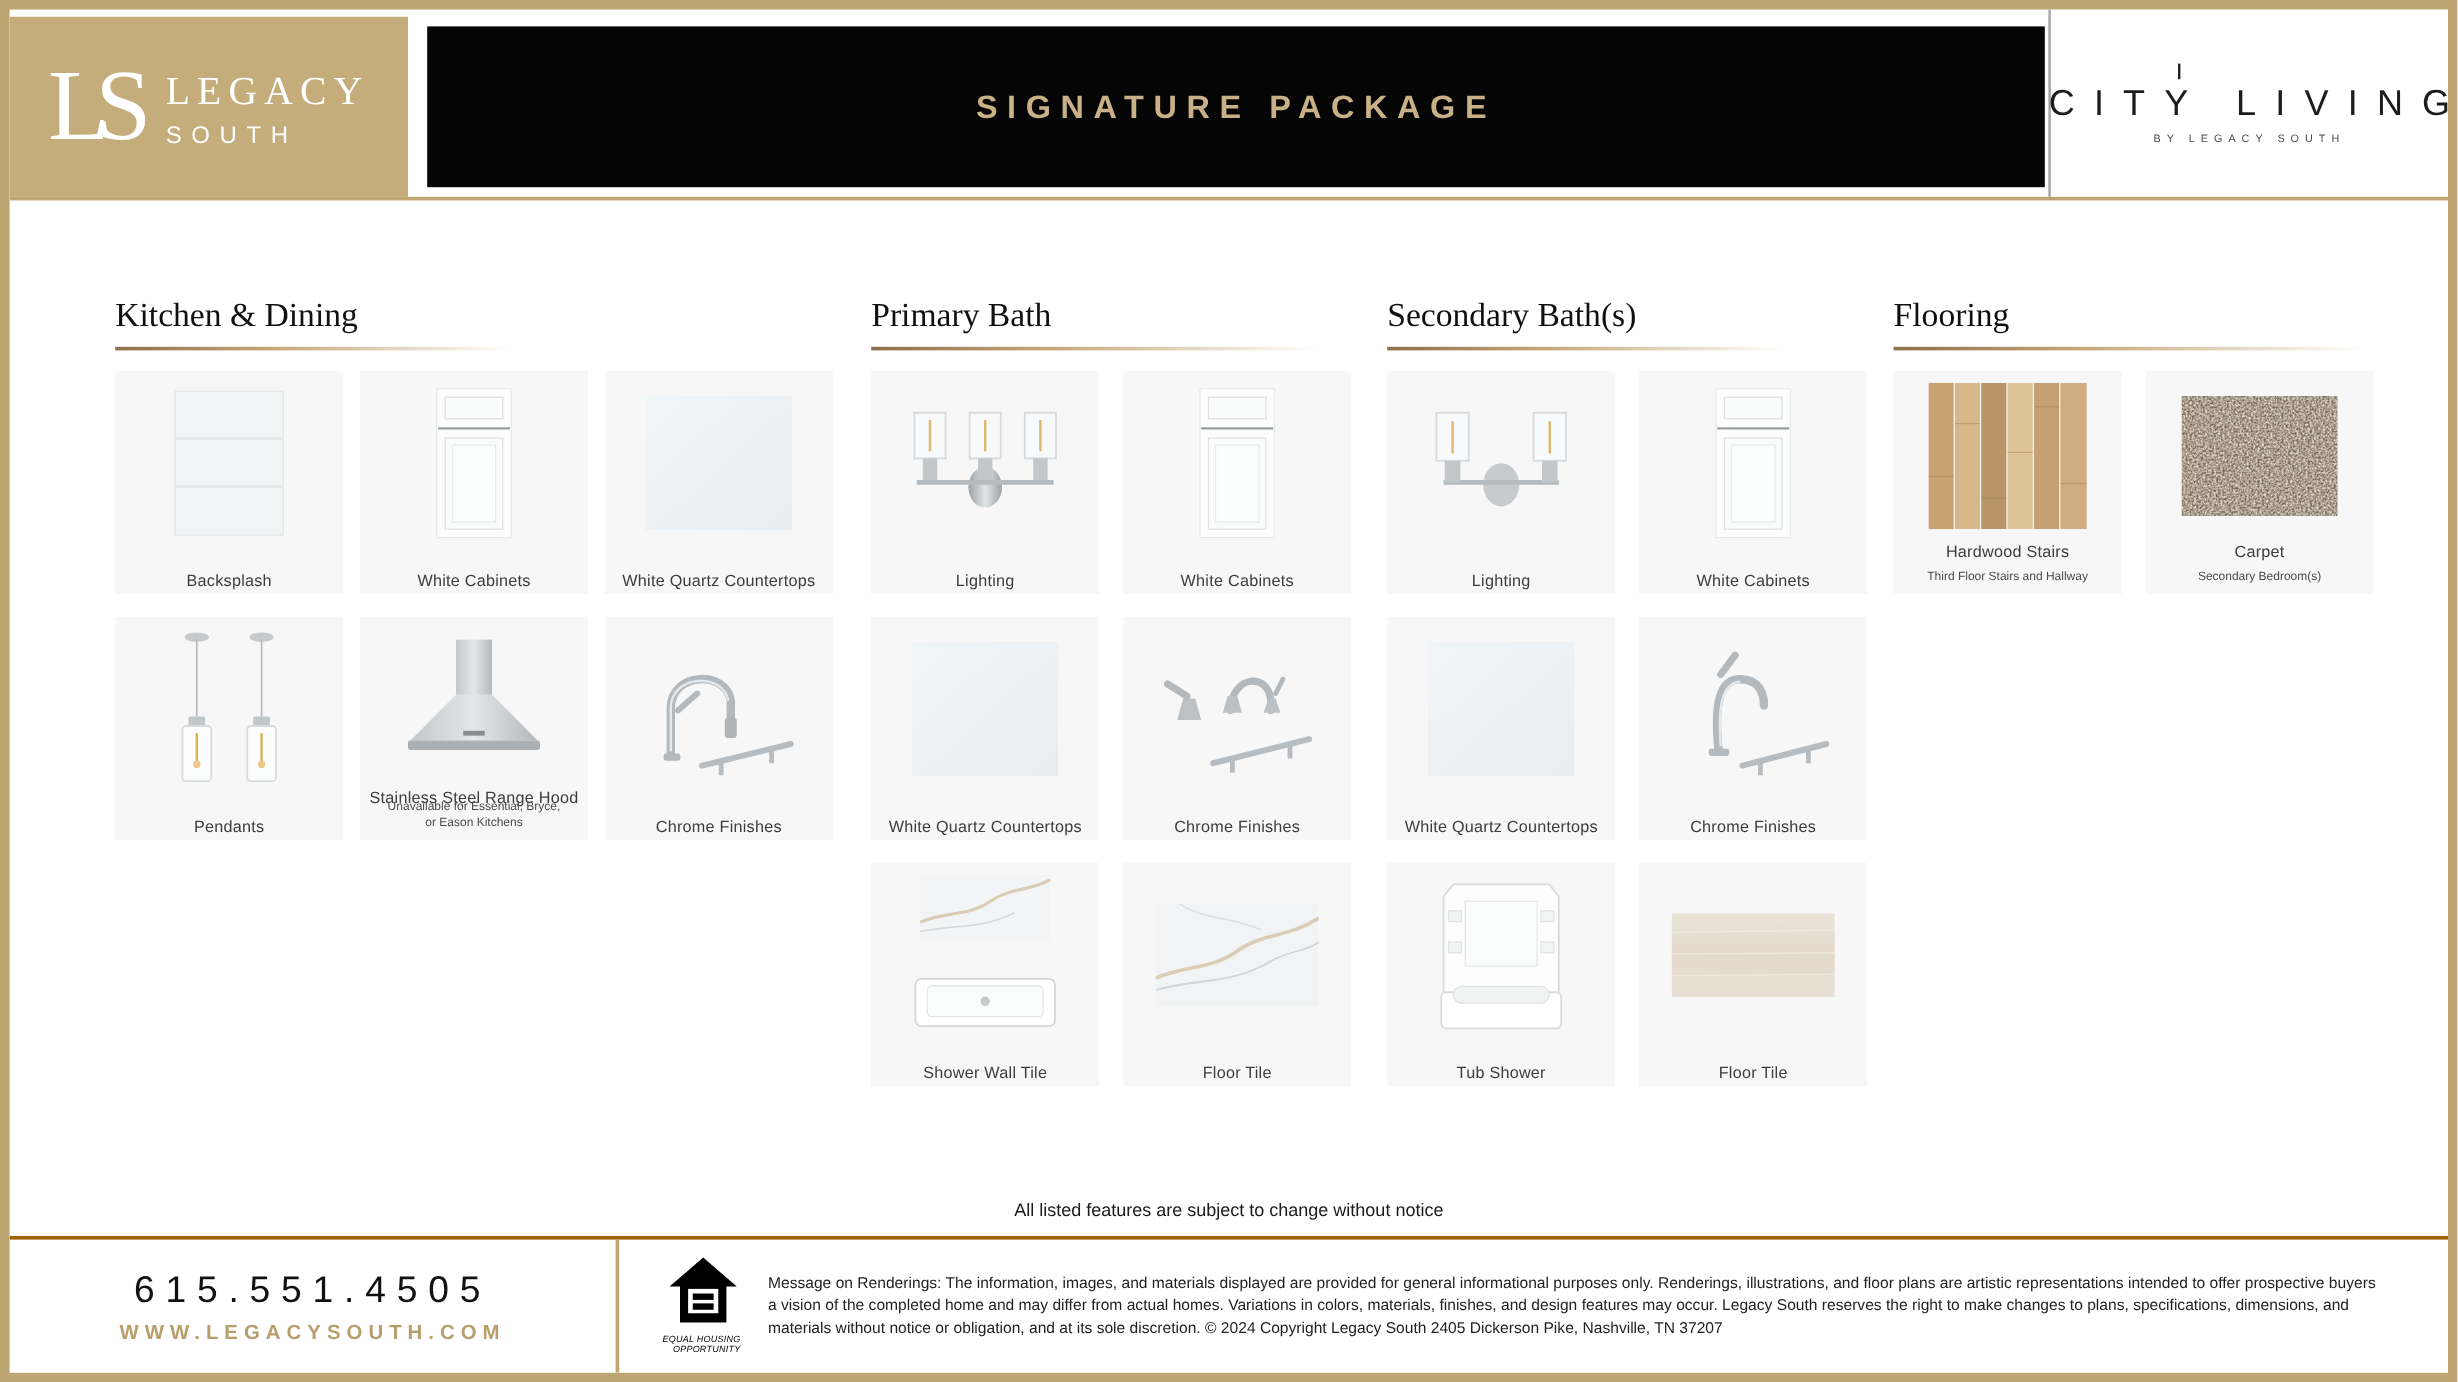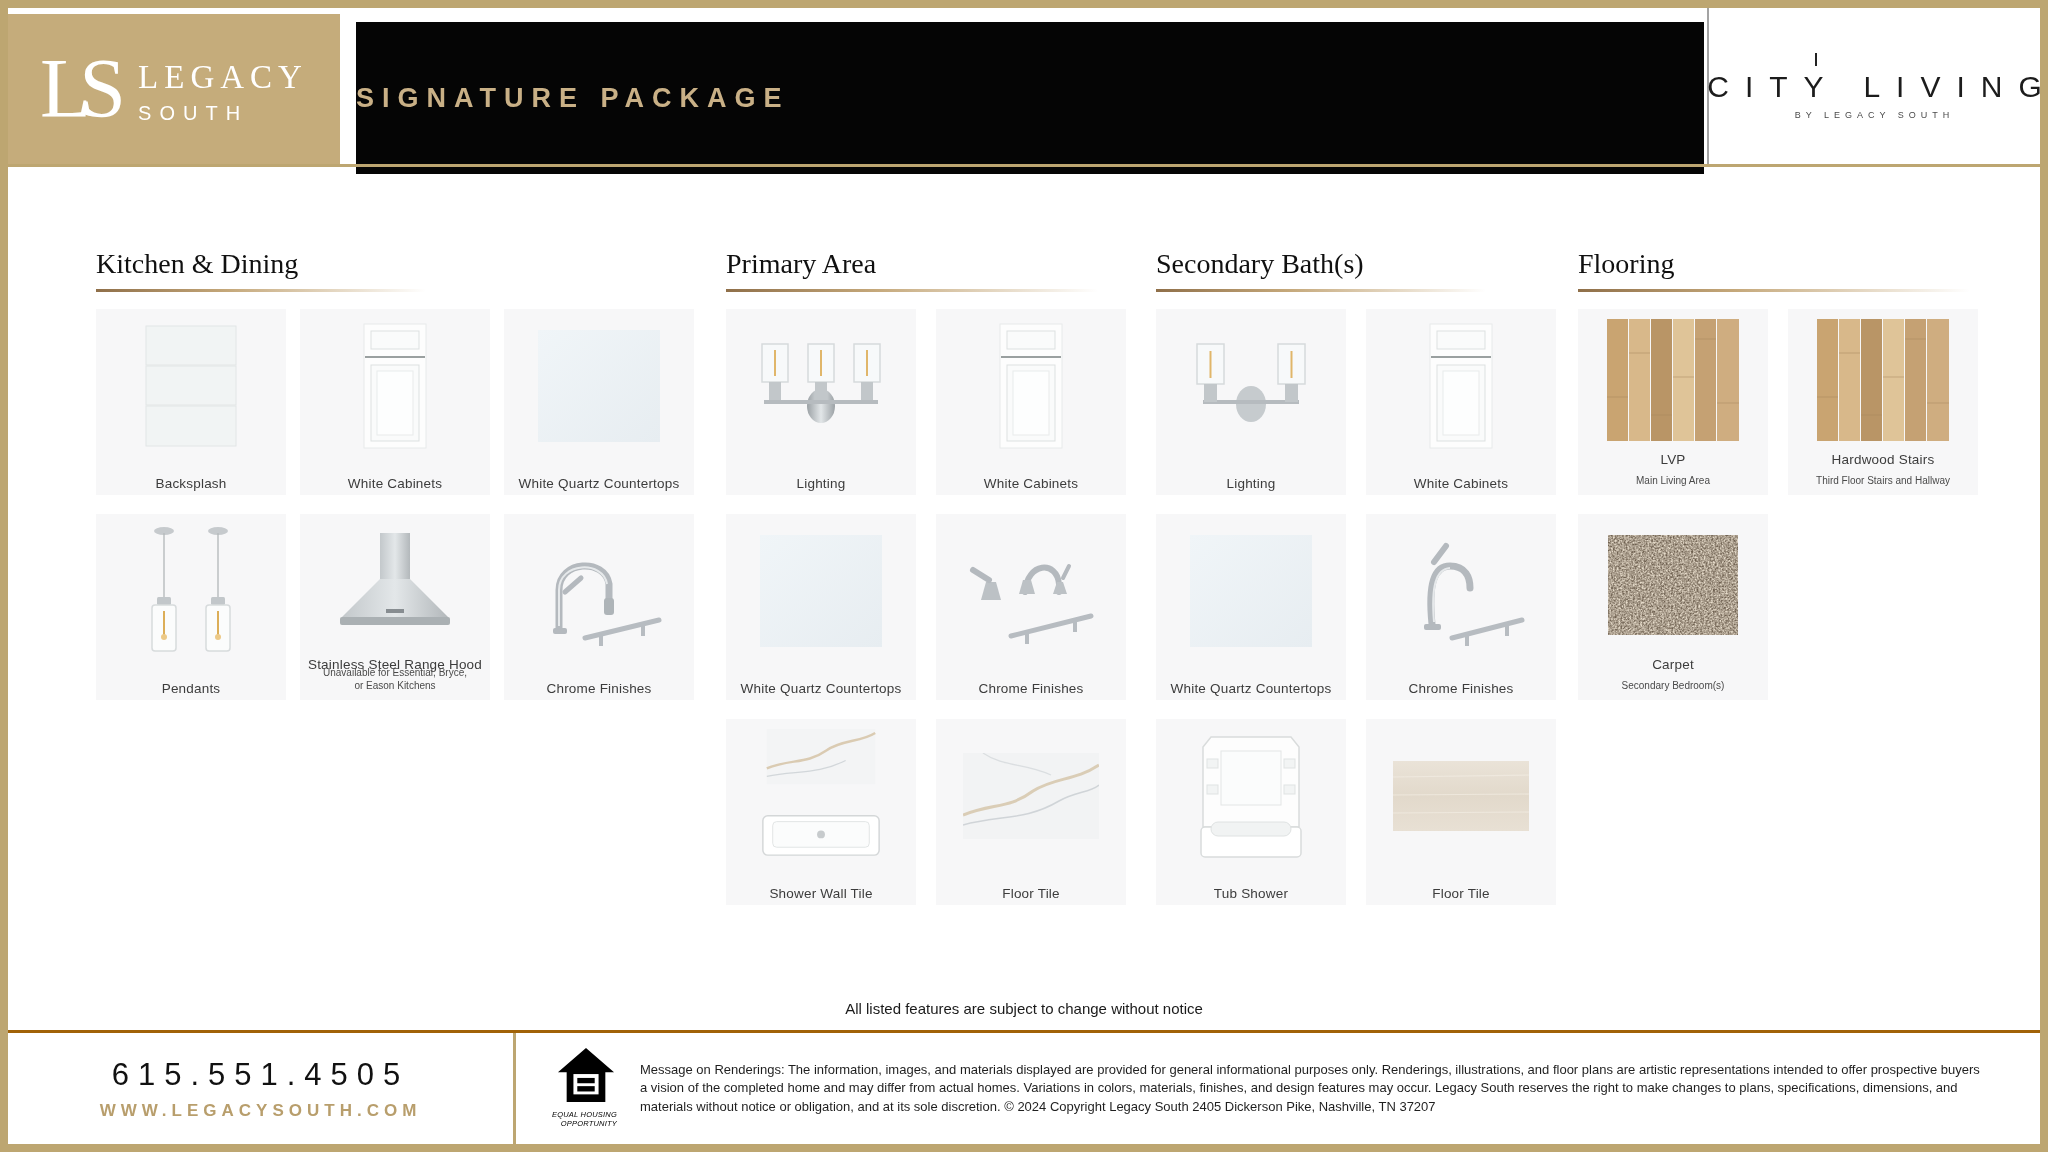--- a/index.html
+++ b/index.html
@@ -7,22 +7,22 @@
         border:8px solid #bda671;background:#fff;font-family:"Liberation Sans",sans-serif;overflow:hidden;}
   .inner{position:absolute;inset:0;}
 
   
   .logo-box{position:absolute;left:0;top:6px;width:332px;height:150px;background:#c5ac7b;
             display:flex;align-items:center;justify-content:center;gap:14px;color:#fff;}
   .monogram{font-family:"Liberation Serif",serif;font-size:84px;line-height:1;font-weight:400;letter-spacing:-12px;padding-right:10px;}
   .logo-text{display:flex;flex-direction:column;margin-top:6px;}
   .logo-text .l1{font-family:"Liberation Serif",serif;font-size:33px;letter-spacing:6px;}
   .logo-text .l2{font-size:20px;letter-spacing:8px;margin-top:6px;}
-  .banner{position:absolute;left:348px;top:14px;width:1348px;height:152px;background:#050505;
-          display:flex;align-items:center;}
+  .banner{position:absolute;left:348px;top:14px;width:1348px;height:134px;background:#050505;
+          display:flex;align-items:center;justify-content:center;}
   .banner-title{color:#c9b086;font-size:27px;font-weight:600;letter-spacing:8px;}
   .brand-right{position:absolute;left:1699px;top:0;right:0;height:156px;border-left:2px solid #a3a3a3;
                display:flex;flex-direction:column;align-items:center;justify-content:center;background:#fff;}
   .brand-tick{width:2px;height:13px;background:#222;margin-bottom:4px;margin-left:-118px;}
   .brand-title{font-size:30px;font-weight:300;letter-spacing:16px;color:#1c1c1c;white-space:nowrap;padding-left:16px;}
   .brand-sub{font-size:9px;letter-spacing:5px;color:#4a4a4a;margin-top:6px;}
   .header-rule{position:absolute;top:156px;left:0;right:0;height:3px;background:#bda671;}
 
   
   .section{position:absolute;top:240px;}
@@ -188,21 +188,21 @@
                     <line x1="114" y1="93" x2="114" y2="104" stroke-width="4"></line>
                   </g>
                 </svg>
               </div>
               <div class="lbl">Chrome Finishes</div>
             </div>
           </div>
   </section>
 
   <section class="section s1">
-    <h2 class="sec-title">Primary Area</h2>
+    <h2 class="sec-title">Primary Bath</h2>
     <div class="sec-rule"></div>
     <div class="cards">
             <div class="card">
               <div class="vis">
                 <svg viewBox="0 0 150 112" width="150" height="112">
                   <defs>
 <linearGradient id="chr" x1="0" y1="0" x2="1" y2="0">
                       <stop offset="0" stop-color="#9ba1a5"></stop>
                       <stop offset=".5" stop-color="#e2e6e8"></stop>
                       <stop offset="1" stop-color="#9ba1a5"></stop>
@@ -406,42 +406,20 @@
               </div>
               <div class="lbl">Floor Tile</div>
             </div>
           </div>
   </section>
 
   <section class="section s3">
     <h2 class="sec-title">Flooring</h2>
     <div class="sec-rule"></div>
     <div class="cards">
-            <div class="card has-sub">
-              <div class="vis">
-                <svg viewBox="0 0 132 122" width="132" height="122">
-<rect x="0" width="21" height="122" fill="#c9a471"></rect>
-                  <rect x="22" width="21" height="122" fill="#d8b88a"></rect>
-<rect x="44" width="21" height="122" fill="#b99566"></rect>
-                  <rect x="66" width="21" height="122" fill="#dfc498"></rect>
-<rect x="88" width="21" height="122" fill="#c5a173"></rect>
-                  <rect x="110" width="22" height="122" fill="#cfad80"></rect>
-<g stroke="#a5845c" stroke-width="1" opacity=".5">
-<line x1="0" y1="78" x2="21" y2="78"></line>
-                    <line x1="22" y1="34" x2="43" y2="34"></line>
-                    <line x1="44" y1="96" x2="65" y2="96"></line>
-<line x1="66" y1="58" x2="87" y2="58"></line>
-                    <line x1="88" y1="20" x2="109" y2="20"></line>
-                    <line x1="110" y1="84" x2="132" y2="84"></line>
-                  </g>
-                </svg>
-              </div>
-              <div class="lbl">LVP</div>
-              <div class="sublbl">Main Living Area</div>
-            </div>
             <div class="card has-sub">
               <div class="vis">
                 <svg viewBox="0 0 132 122" width="132" height="122">
 <rect x="0" width="21" height="122" fill="#c9a471"></rect>
                   <rect x="22" width="21" height="122" fill="#d8b88a"></rect>
 <rect x="44" width="21" height="122" fill="#b99566"></rect>
                   <rect x="66" width="21" height="122" fill="#dfc498"></rect>
 <rect x="88" width="21" height="122" fill="#c5a173"></rect>
                   <rect x="110" width="22" height="122" fill="#cfad80"></rect>
 <g stroke="#a5845c" stroke-width="1" opacity=".5">

